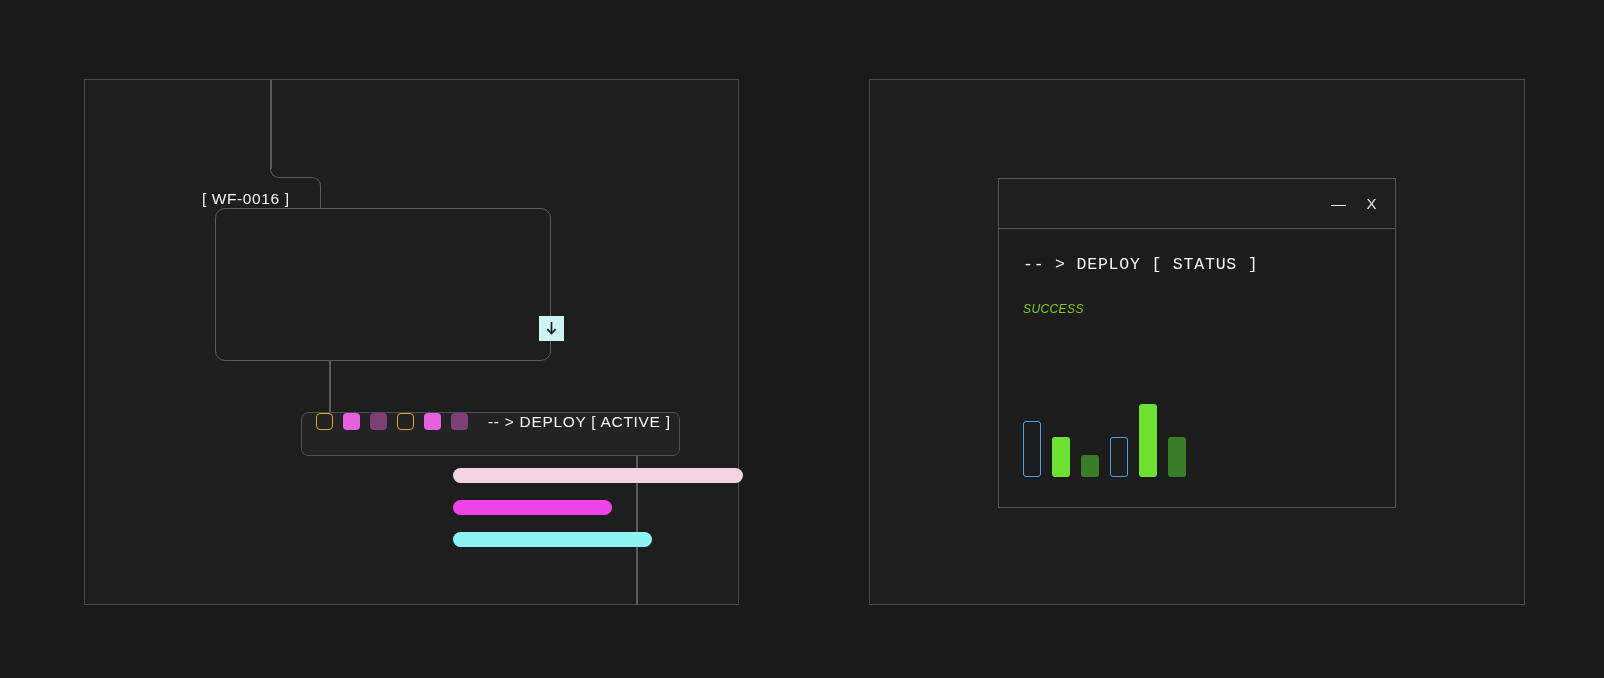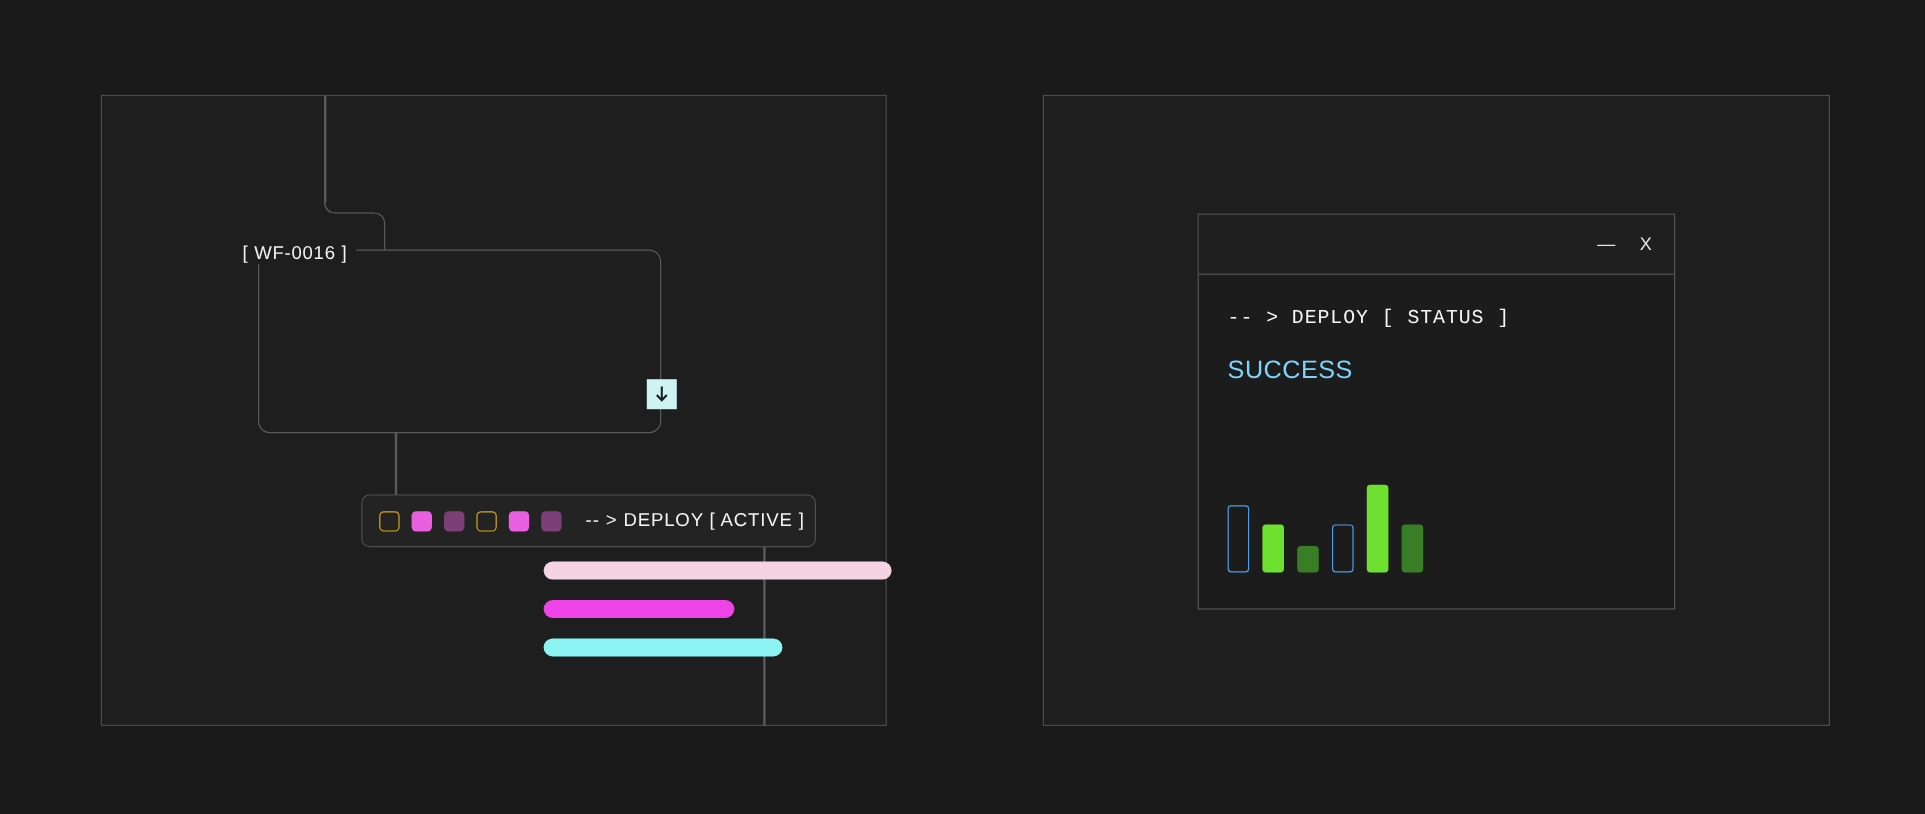--- a/index.html
+++ b/index.html
@@ -62,21 +62,21 @@
     width: 336px;
     height: 153px;
     box-sizing: border-box;
     border: 1.5px solid #5a5a5a;
     border-radius: 10px;
     background: #1e1e1e;
   }
   #wf-label {
     position: absolute;
     left: 195px;
-    top: 204px;
+    top: 191px;
     padding: 0 7px;
     background: #1e1e1e;
     color: #f2f2f2;
     font-size: 15.5px;
     letter-spacing: 0.6px;
     line-height: 16px;
     white-space: nowrap;
   }
   .bar-pill {
     position: absolute;
@@ -106,21 +106,20 @@
     position: absolute;
     left: 301px;
     top: 412px;
     width: 379px;
     height: 44px;
     box-sizing: border-box;
     border: 1.5px solid #4f4f4f;
     border-radius: 7px;
     background: #232323;
     display: flex;
-    align-items: center;
     padding-left: 14px;
   }
   .chip {
     width: 17px;
     height: 17px;
     border-radius: 4px;
     box-sizing: border-box;
     margin-right: 10px;
     flex: 0 0 auto;
   }
@@ -176,25 +175,26 @@
   }
   #win-heading {
     color: #f5f5f5;
     font-size: 16.5px;
     letter-spacing: 0.8px;
     margin: 0 0 22px 0;
     white-space: nowrap;
     font-family: Liberation Mono, monospace;
   }
   .win-meta {
-    color: #7dd3fc;
-    font-size: 21px;
+    color: #84cc16;
+    font-size: 12px;
     letter-spacing: 0.4px;
     line-height: 26px;
     white-space: nowrap;
+    font-style: italic;
   }
 
   
   #chart {
     position: absolute;
     left: 24px;
     bottom: 30px;
     width: 190px;
     height: 95px;
   }

